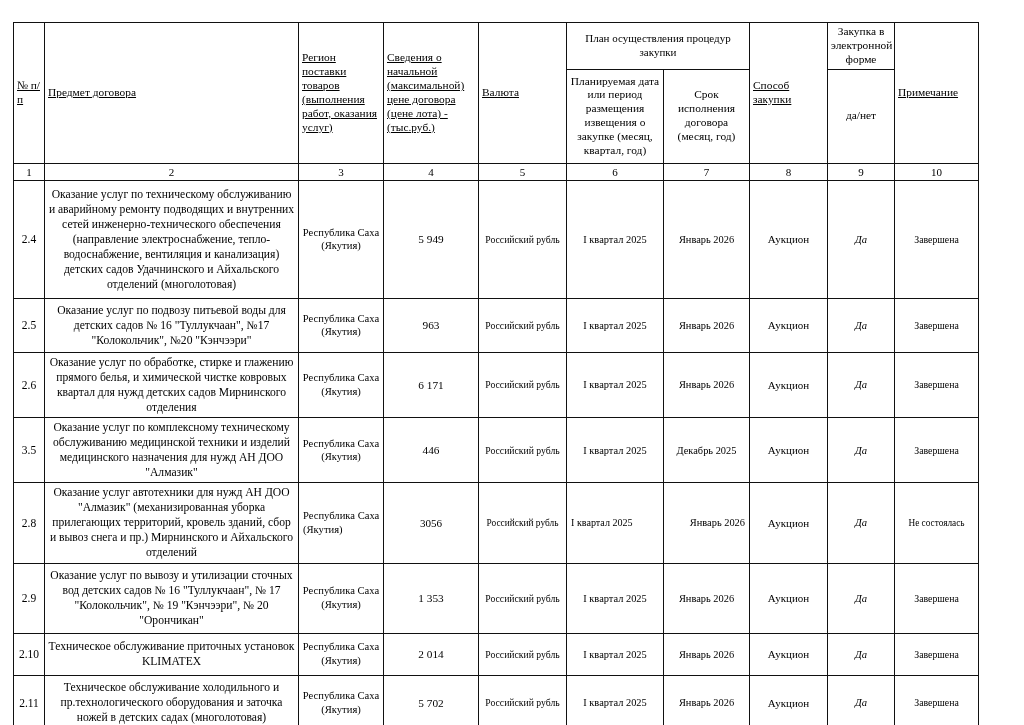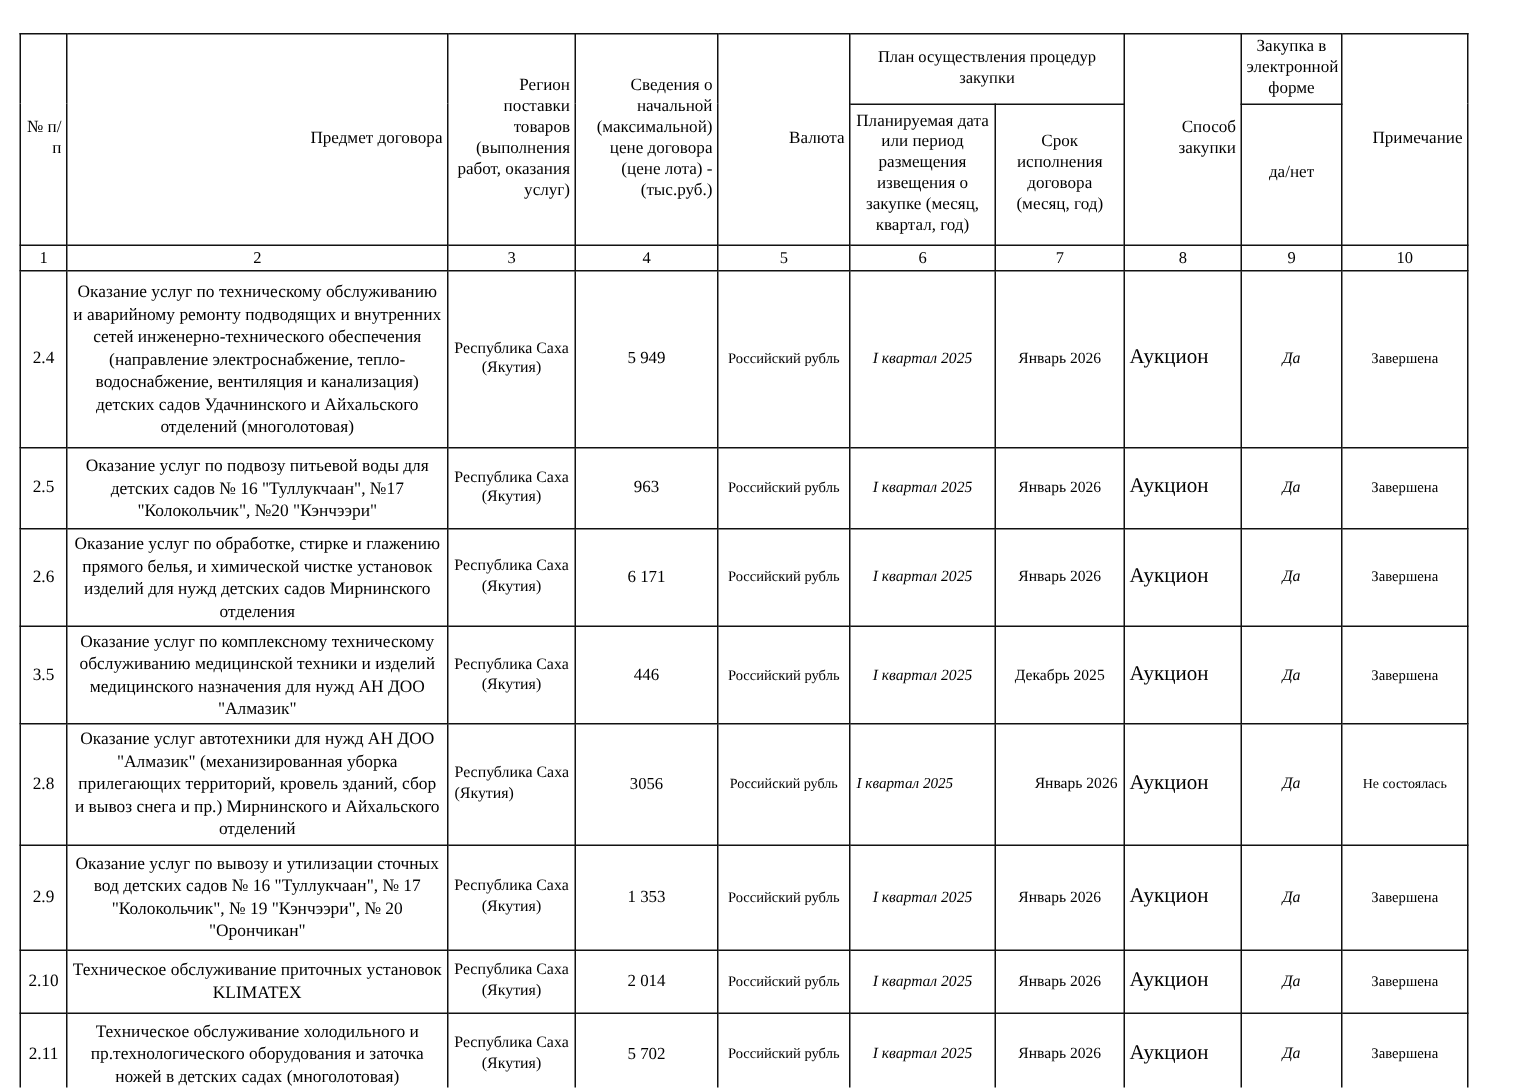--- a/index.html
+++ b/index.html
@@ -36,26 +36,27 @@
   table.proc td, table.proc th {
     border: 1px solid #111;
     vertical-align: middle;
     padding: 2px 3px;
     font-weight: normal;
     box-sizing: border-box;
   }
 
   
   .hd {
-    text-align: right;
+    text-align: left;
     font-weight: bold;
     font-size: 11.4px;
     line-height: 1.22;
     vertical-align: middle;
     padding: 3px 4px;
+    text-decoration: underline;
   }
   .hd-big { height: 128px; }
 
   .hd-group {
     text-align: center;
     font-weight: bold;
     font-size: 11px;
     line-height: 1.22;
     height: 34px;
     vertical-align: middle;
@@ -128,30 +129,29 @@
   .c-cur {
     text-align: center;
     font-size: 9.7px;
     vertical-align: middle;
     margin-top: 16px;
   }
   .c-plan {
     text-align: center;
     font-size: 10.4px;
     vertical-align: middle;
-    font-style: italic;
   }
   .c-term {
     text-align: center;
     font-size: 10.4px;
     vertical-align: middle;
   }
   .c-method {
-    text-align: left;
-    font-size: 14px;
+    text-align: center;
+    font-size: 11px;
     vertical-align: middle;
   }
   .c-eform {
     text-align: center;
     font-size: 10.6px;
     vertical-align: middle;
     font-style: italic;
   }
   .c-note {
     text-align: center;
@@ -237,21 +237,21 @@
         <td class="c-cur">Российский рубль</td>
         <td class="c-plan">I квартал 2025</td>
         <td class="c-term">Январь 2026</td>
         <td class="c-method">Аукцион</td>
         <td class="c-eform">Да</td>
         <td class="c-note">Завершена</td>
       </tr>
 
       <tr class="r26" style="height:62px">
         <td class="c-num">2.6</td>
-        <td class="c-subject">Оказание услуг по обработке, стирке и глажению прямого белья, и химической чистке установок изделий для нужд  детских садов Мирнинского отделения</td>
+        <td class="c-subject">Оказание услуг по обработке, стирке и глажению прямого белья, и химической чистке ковровых квартал для нужд  детских садов Мирнинского отделения</td>
         <td class="c-region">Республика Саха (Якутия)</td>
         <td class="c-price">6 171</td>
         <td class="c-cur">Российский рубль</td>
         <td class="c-plan">I квартал 2025</td>
         <td class="c-term">Январь 2026</td>
         <td class="c-method">Аукцион</td>
         <td class="c-eform">Да</td>
         <td class="c-note">Завершена</td>
       </tr>
 

